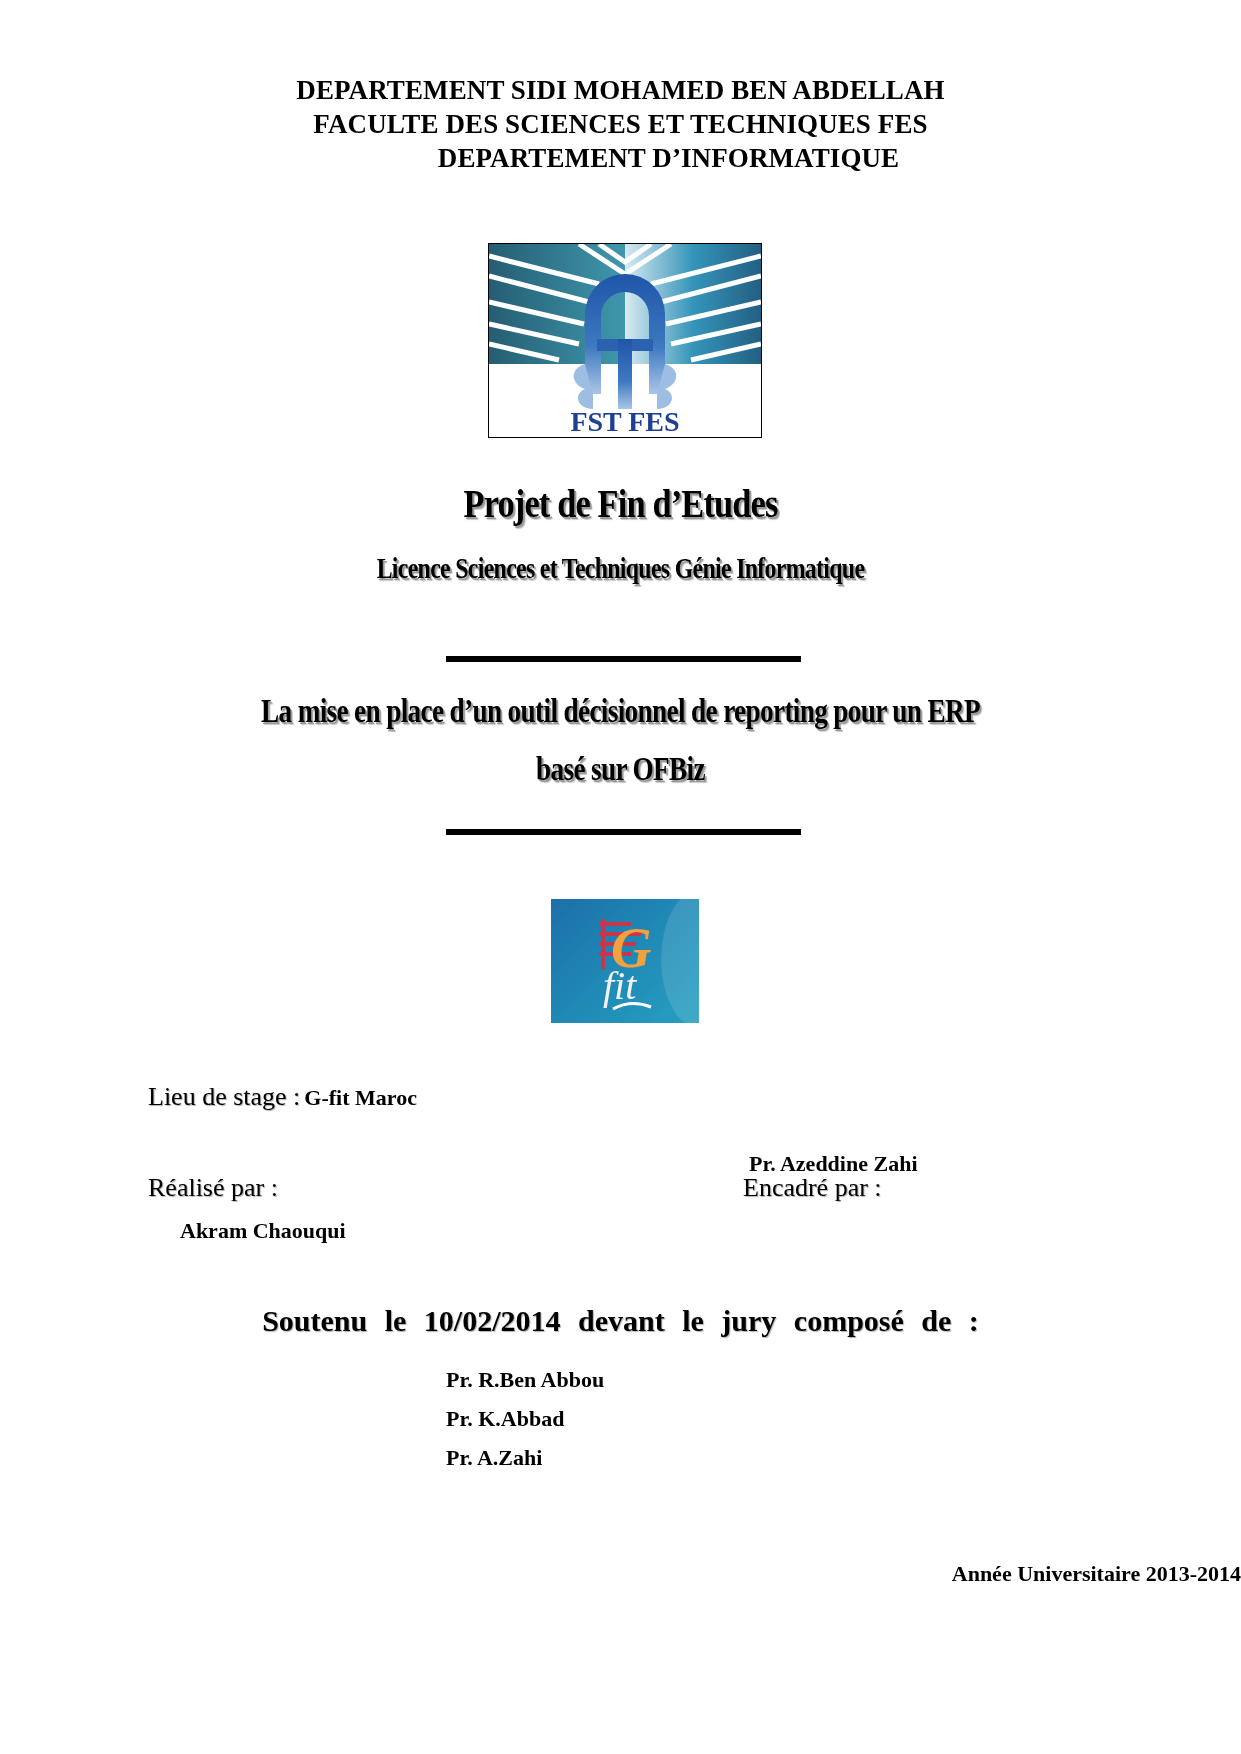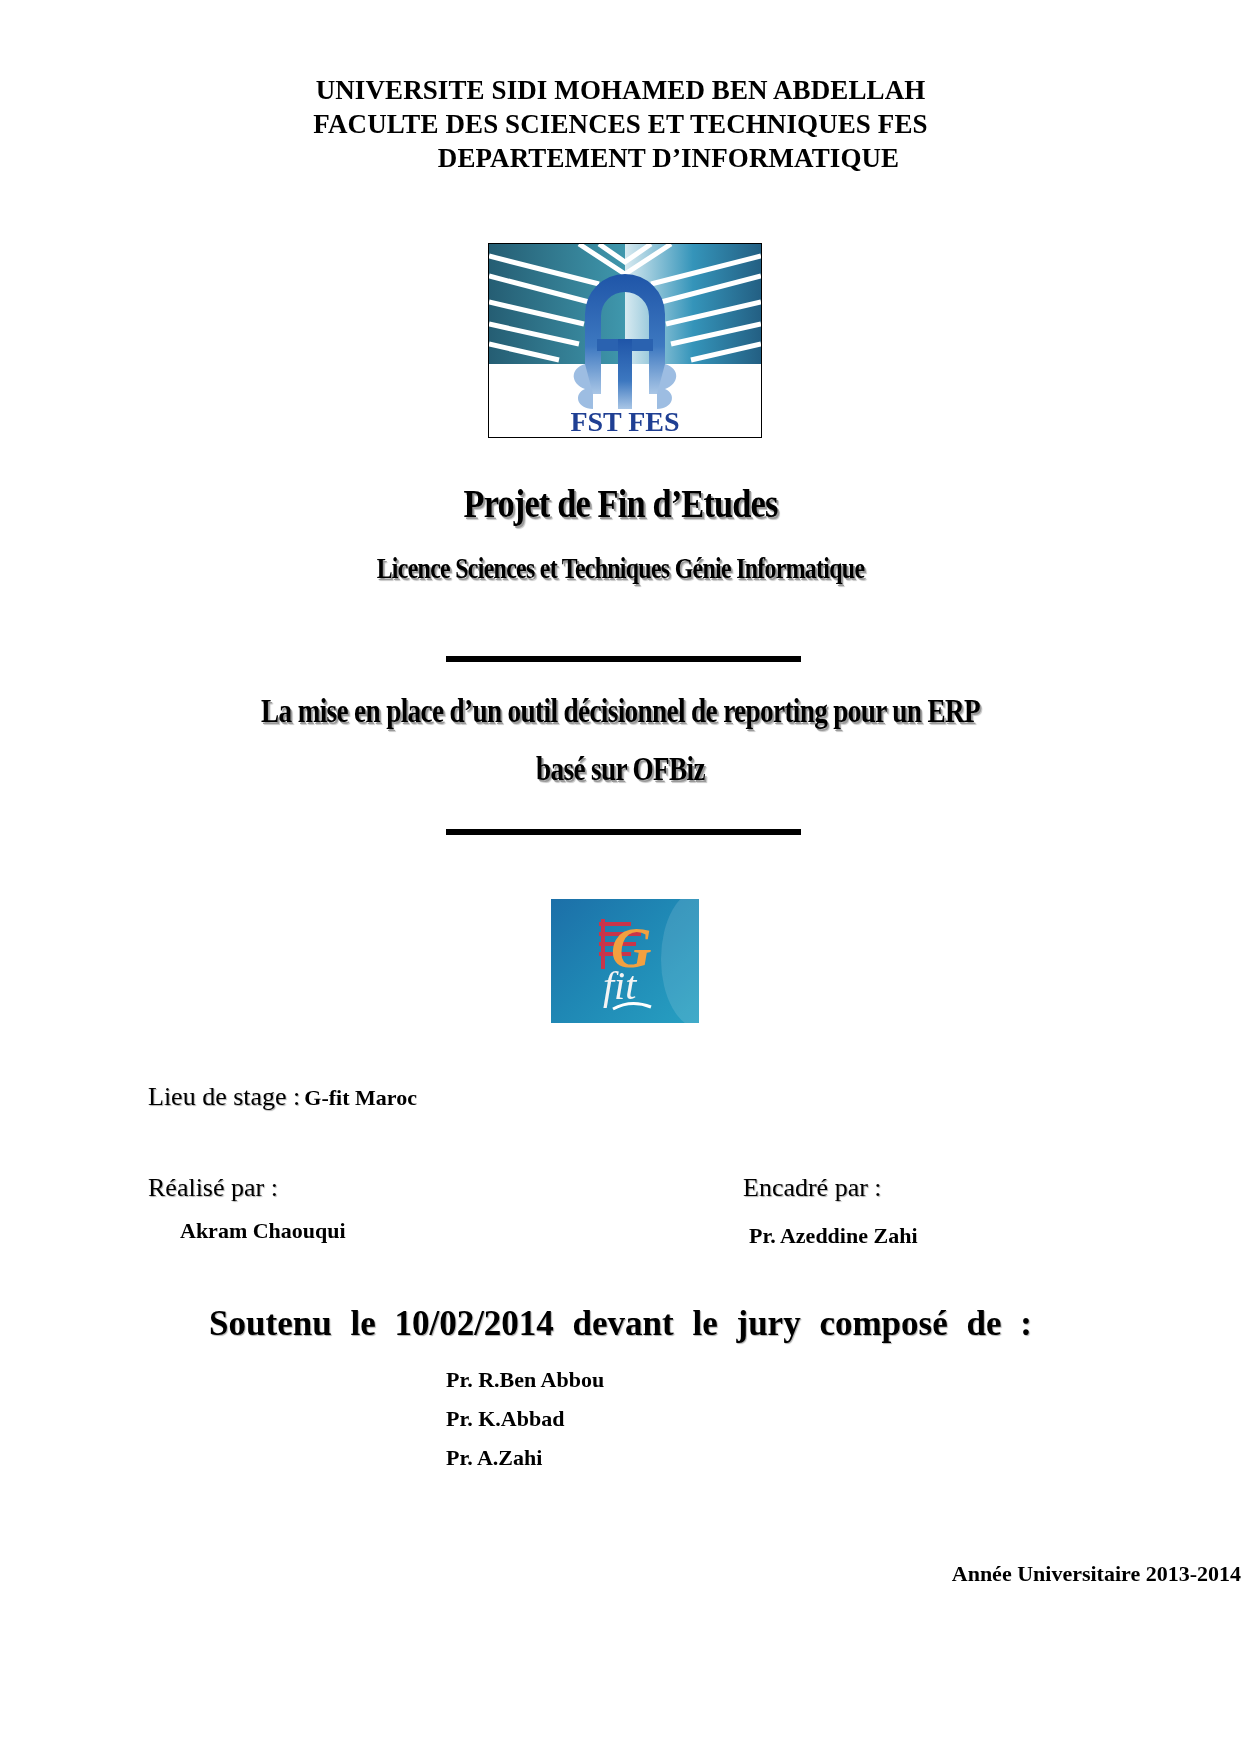--- a/index.html
+++ b/index.html
@@ -15,34 +15,34 @@
     font-stretch:condensed; }
   .t-projet { font-size:40px; letter-spacing:-1px; transform:scaleX(0.86); transform-origin:center; }
   .t-licence { font-size:29px; letter-spacing:-0.8px; transform:scaleX(0.82); transform-origin:center; }
   .t-main { font-size:34px; letter-spacing:-0.8px; transform:scaleX(0.80); transform-origin:center; }
 
   .rule { position:absolute; height:6px; background:#000; }
 
   .lbl { font-weight:normal; font-size:26px; text-shadow:1px 1px 1px #b0b0b0; }
   .val { font-weight:bold; font-size:22px; }
   .name { font-weight:bold; font-size:22px; }
-  .soutenu { font-weight:bold; font-size:35px; word-spacing:10px; text-shadow:1px 1px 1px #b0b0b0; }
+  .soutenu { font-weight:bold; font-size:30px; word-spacing:10px; text-shadow:1px 1px 1px #b0b0b0; }
   .jury { font-weight:bold; font-size:22px; }
   .annee { font-weight:bold; font-size:22px; }
 
   
   .fst-logo { left:488px; top:243px; width:272px; height:193px; border:1.5px solid #000;
     background:#fde047; overflow:hidden; }
   .gfit-logo { left:551px; top:899px; width:148px; height:124px; overflow:hidden;
     background:linear-gradient(135deg,#1c6fa8 0%,#1f87b4 45%,#27a0c2 100%); }
 </style>
 </head>
 <body>
 
-<div class="abs center hdr" style="top:73px;">UNIVERSITE SIDI MOHAMED BEN ABDELLAH</div>
+<div class="abs center hdr" style="top:73px;">DEPARTEMENT SIDI MOHAMED BEN ABDELLAH</div>
 <div class="abs center hdr" style="top:107px;">FACULTE DES SCIENCES ET TECHNIQUES FES</div>
 <div class="abs center hdr" style="top:141px;padding-left:48px;">DEPARTEMENT D’INFORMATIQUE</div>
 
 <div class="abs fst-logo">
   <svg width="272" height="193" viewBox="0 0 272 193">
     <defs>
       <linearGradient id="rayL" x1="0" y1="0" x2="1" y2="0">
         <stop offset="0" stop-color="#0d4f78"></stop>
         <stop offset="0.5" stop-color="#2a8fb8"></stop>
         <stop offset="1" stop-color="#e8f3f8"></stop>
@@ -112,21 +112,21 @@
 
 <div class="abs" style="left:148px; top:1082px; white-space:nowrap;">
   <span class="lbl">Lieu de stage :</span>
   <span class="val">G-fit Maroc</span>
 </div>
 
 <div class="abs lbl" style="left:148px; top:1173px;">Réalisé par :</div>
 <div class="abs name" style="left:180px; top:1218px;">Akram Chaouqui</div>
 
 <div class="abs lbl" style="left:743px; top:1173px;">Encadré par :</div>
-<div class="abs name" style="left:749px; top:1223px;">Pr. Azeddine Zahi</div>
+<div class="abs name" style="left:749px; top:1151px;">Pr. Azeddine Zahi</div>
 
 <div class="abs center soutenu" style="top:1304px;">Soutenu le 10/02/2014 devant le jury composé de :</div>
 
 <div class="abs jury" style="left:446px; top:1367px;">Pr. R.Ben Abbou</div>
 <div class="abs jury" style="left:446px; top:1406px;">Pr. K.Abbad</div>
 <div class="abs jury" style="left:446px; top:1445px;">Pr. A.Zahi</div>
 
 <div class="abs center annee" style="top:1561px;text-align:right;">Année Universitaire 2013-2014</div>
 
 </body></html>

